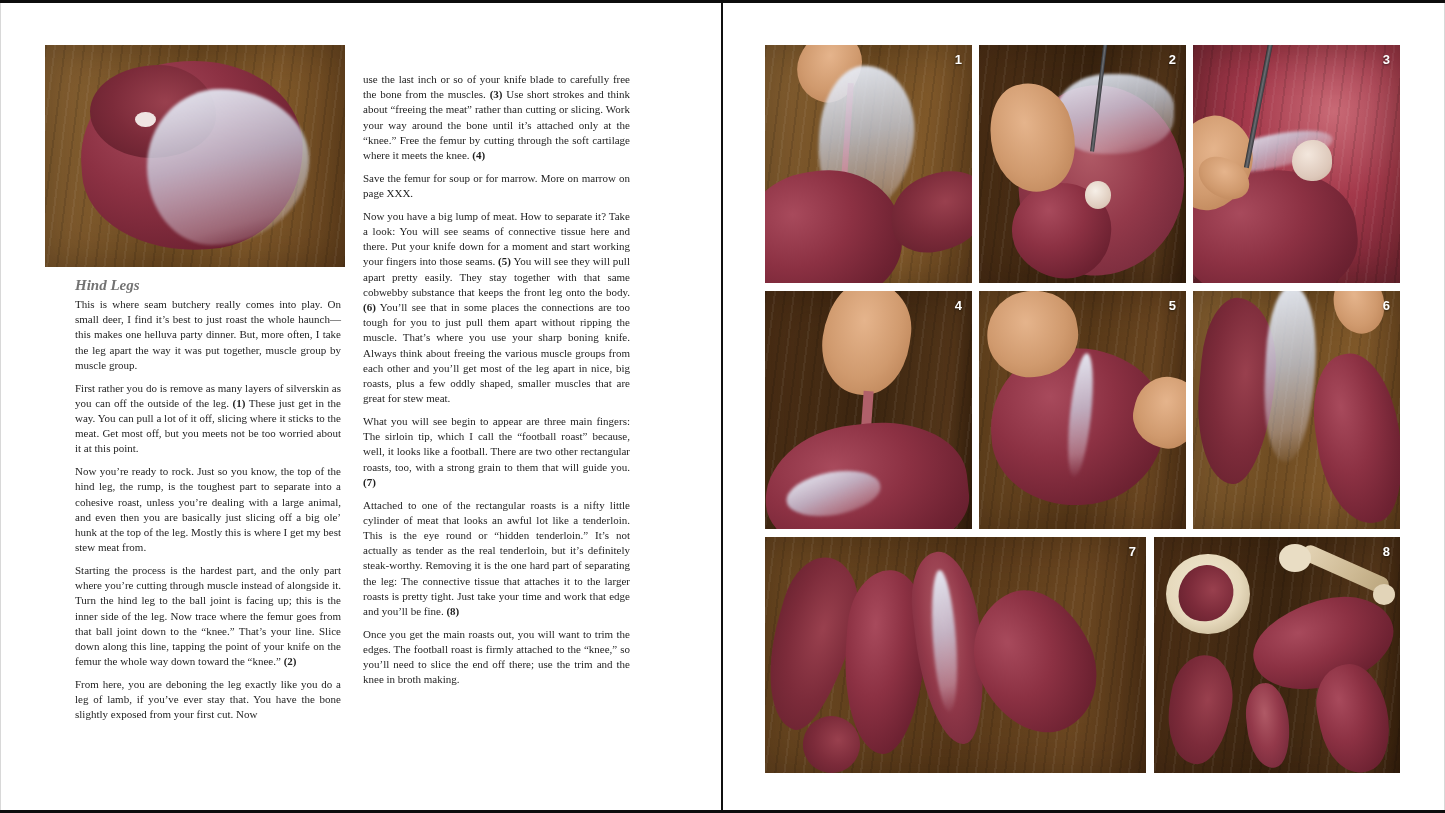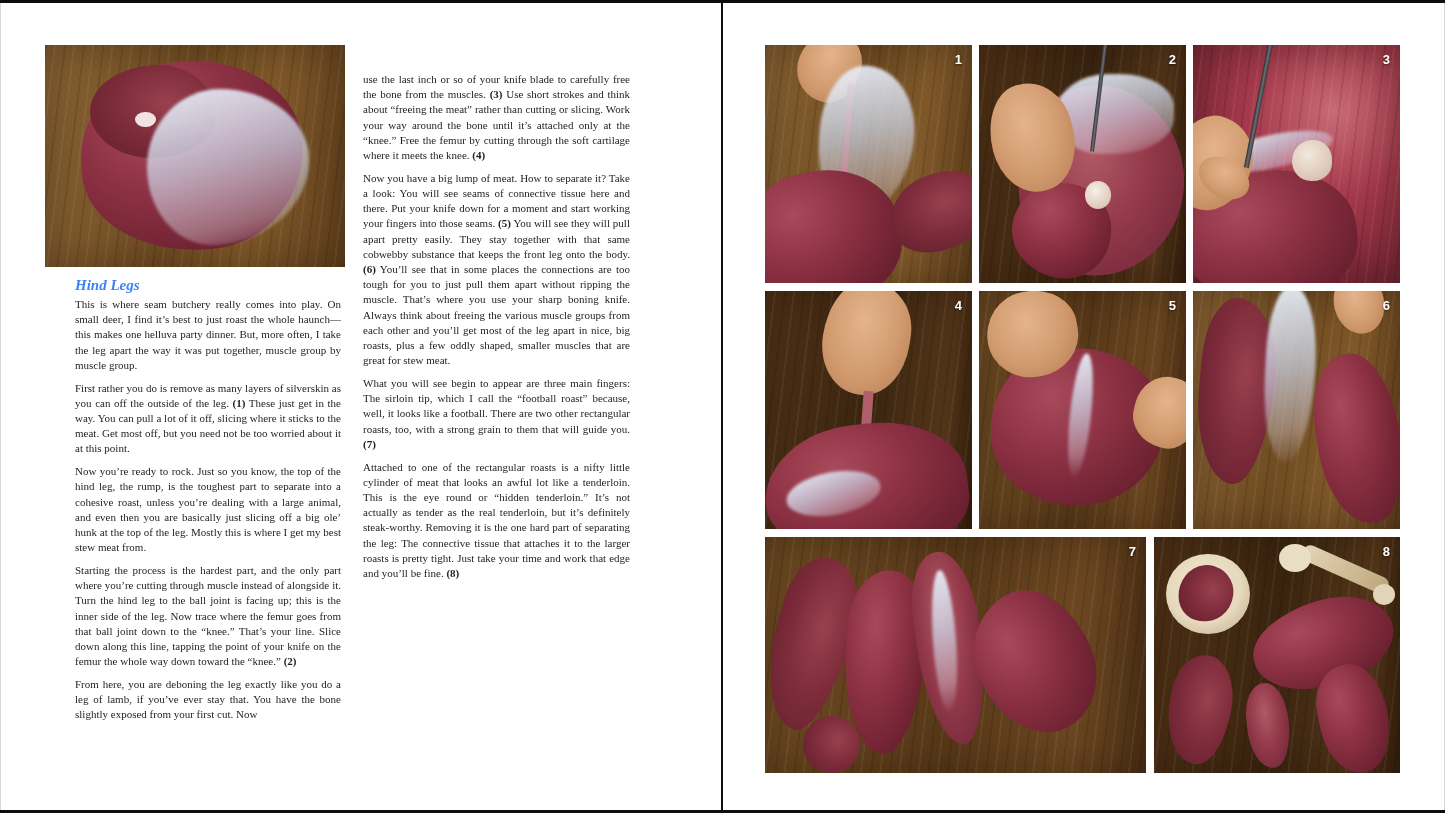--- a/index.html
+++ b/index.html
@@ -15,21 +15,21 @@
   .page{position:absolute;top:0;height:813px;}
   .page-left{left:0;width:721px;}
   .page-right{left:724px;width:721px;}
 
   
   .col{position:absolute;color:#1e1e1e;}
   .col p{font-size:11px;line-height:15.2px;text-align:justify;margin:0 0 7.6px;}
   .col p b{font-weight:bold;}
   .col-1{left:75px;top:276px;width:266px;}
   .col-2{left:363px;top:72px;width:267px;}
-  .heading{font-style:italic;font-weight:bold;font-size:15px;line-height:18px;margin:0 0 3px;color:#3b82f6;}
+  .heading{font-style:italic;font-weight:bold;font-size:15px;line-height:18px;margin:0 0 3px;color:#737373;}
   .page-footer{position:absolute;left:0;top:753px;width:721px;text-align:center;
       font-family:"Liberation Sans", sans-serif;font-size:9px;letter-spacing:.7px;color:#3c3c3c;}
   .page-footer .sep{color:#9a9a9a;margin:0 5px;font-weight:normal;}
   .page-footer .pageno{font-weight:bold;font-size:10.5px;color:#111;letter-spacing:0;}
 
   
   .photo{position:absolute;overflow:hidden;box-shadow:inset 0 0 46px rgba(25,12,4,.38);}
   .photo::before{content:'';position:absolute;inset:0;z-index:1;pointer-events:none;
       background:repeating-linear-gradient(97deg, rgba(0,0,0,.10) 0 2px, rgba(0,0,0,0) 2px 9px,
                  rgba(255,255,255,.05) 9px 11px, rgba(0,0,0,0) 11px 19px);}
@@ -64,31 +64,33 @@
     <figure class="photo wood-l" style="left:45px;top:45px;width:300px;height:222px;margin:0;" aria-label="Whole hind leg with silverskin on a wooden table">
       <div class="blob meat1" style="left:12%;top:7%;width:74%;height:85%;border-radius:48% 52% 45% 55%/52% 48% 55% 45%;transform:rotate(-4deg);"></div>
       <div class="blob meat2" style="left:15%;top:9%;width:42%;height:42%;border-radius:55% 45% 50% 50%/50% 55% 45% 50%;"></div>
       <div class="blob membr" style="left:34%;top:20%;width:54%;height:70%;border-radius:45% 55% 60% 40%/50% 45% 55% 50%;"></div>
       <div class="blob" style="left:30%;top:30%;width:7%;height:7%;border-radius:50%;background:#efe4e2;"></div>
     </figure>
 
     <div class="col col-1 body-text">
       <h3 class="heading">Hind Legs</h3>
       <p><span>This is where seam butchery really comes into play. On small deer, I find it’s best to just roast the whole haunch—this makes one helluva party dinner. But, more often, I take the leg apart the way it was put together, muscle group by muscle group.</span></p>
-      <p><span>First rather you do is remove as many layers of silverskin as you can off the outside of the leg. </span><b>(1)</b><span> These just get in the way. You can pull a lot of it off, slicing where it sticks to the meat. Get most off, but you need not be too worried about it at this point.</span></p>
+      <p><span>First rather you do is remove as many layers of silverskin as you can off the outside of the leg. </span><b>(1)</b><span> These just get in the way. You can pull a lot of it off, slicing where it sticks to the meat. Get most off, but you meets not be too worried about it at this point.</span></p>
       <p><span>Now you’re ready to rock. Just so you know, the top of the hind leg, the rump, is the toughest part to separate into a cohesive roast, unless you’re dealing with a large animal, and even then you are basically just slicing off a big ole’ hunk at the top of the leg. Mostly this is where I get my best stew meat from.</span></p>
       <p><span>Starting the process is the hardest part, and the only part where you’re cutting through muscle instead of alongside it. Turn the hind leg to the ball joint is facing up; this is the inner side of the leg. Now trace where the femur goes from that ball joint down to the “knee.” That’s your line. Slice down along this line, tapping the point of your knife on the femur the whole way down toward the “knee.” </span><b>(2)</b></p>
       <p><span>From here, you are deboning the leg exactly like you do a leg of lamb, if you’ve ever stay that. You have the bone slightly exposed from your first cut. Now</span></p>
     </div>
 
     <div class="col col-2 body-text">
       <p><span>use the last inch or so of your knife blade to carefully free the bone from the muscles. </span><b>(3)</b><span> Use short strokes and think about “freeing the meat” rather than cutting or slicing. Work your way around the bone until it’s attached only at the “knee.” Free the femur by cutting through the soft cartilage where it meets the knee. </span><b>(4)</b></p>
+      <p><span>Save the femur for soup or for marrow. More on marrow on page XXX.</span></p>
       <p><span>Now you have a big lump of meat. How to separate it? Take a look: You will see seams of connective tissue here and there. Put your knife down for a moment and start working your fingers into those seams. </span><b>(5)</b><span> You will see they will pull apart pretty easily. They stay together with that same cobwebby substance that keeps the front leg onto the body. </span><b>(6)</b><span> You’ll see that in some places the connections are too tough for you to just pull them apart without ripping the muscle. That’s where you use your sharp boning knife. Always think about freeing the various muscle groups from each other and you’ll get most of the leg apart in nice, big roasts, plus a few oddly shaped, smaller muscles that are great for stew meat.</span></p>
       <p><span>What you will see begin to appear are three main fingers: The sirloin tip, which I call the “football roast” because, well, it looks like a football. There are two other rectangular roasts, too, with a strong grain to them that will guide you. </span><b>(7)</b></p>
       <p><span>Attached to one of the rectangular roasts is a nifty little cylinder of meat that looks an awful lot like a tenderloin. This is the eye round or “hidden tenderloin.” It’s not actually as tender as the real tenderloin, but it’s definitely steak-worthy. Removing it is the one hard part of separating the leg: The connective tissue that attaches it to the larger roasts is pretty tight. Just take your time and work that edge and you’ll be fine. </span><b>(8)</b></p>
+      <p><span>Once you get the main roasts out, you will want to trim the edges. The football roast is firmly attached to the “knee,” so you’ll need to slice the end off there; use the trim and the knee in broth making.</span></p>
     </div>
 
   </section>
 
   <div class="gutter"></div>
 
   <section class="page page-right">
     <div>
 
       <figure class="photo wood-l" style="left:41px;top:45px;width:207px;height:238px;margin:0;" aria-label="Hand pulling translucent silverskin up off the hind leg">

